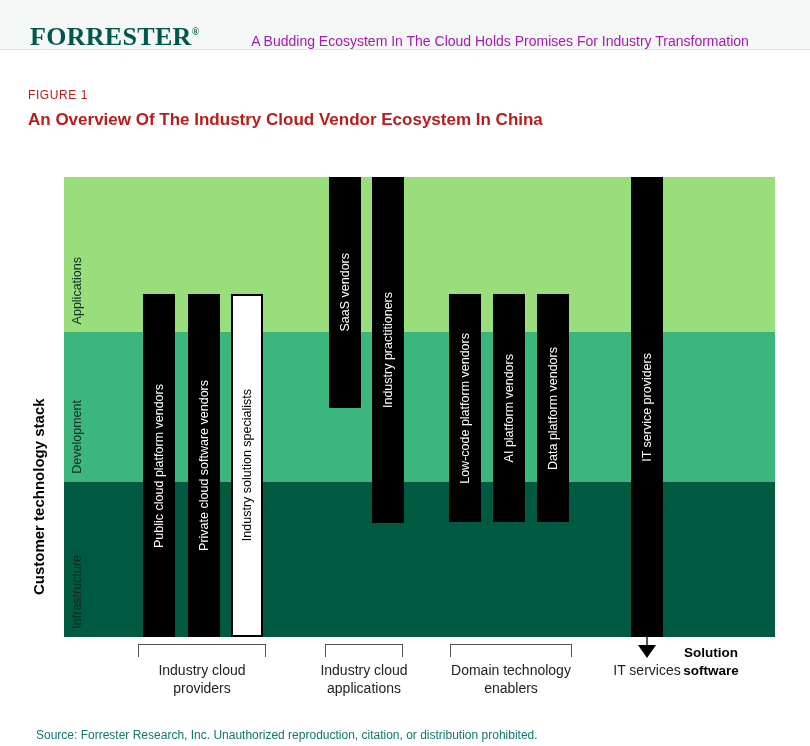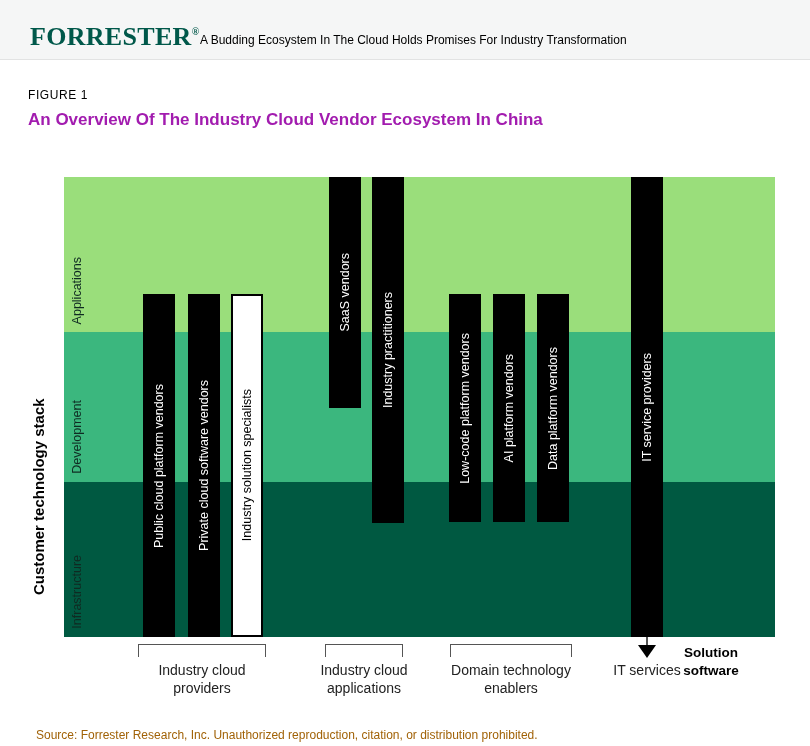--- a/index.html
+++ b/index.html
@@ -5,51 +5,51 @@
   * { box-sizing: border-box; margin: 0; padding: 0; }
   html, body {
     width: 810px; height: 746px;
     background: #ffffff;
     font-family: "Liberation Sans", sans-serif;
     overflow: hidden;
   }
 
   
   #header {
-    position: absolute; left: 0; top: 0; width: 810px; height: 60px;
+    position: absolute; left: 0; top: 0; width: 810px; height: 50px;
     background: #f5f6f6;
     border-bottom: 1px solid #e2e3e3;
     padding-left: 16px;
   }
   #logo {
     position: absolute; left: 30px; top: 22px;
     font-family: "Liberation Serif", serif;
     font-size: 26px; font-weight: 700;
     color: #00584a; letter-spacing: .3px;
   }
   #logo .sup { font-size: 10px; vertical-align: super; }
   #header-title {
     position: absolute; left: 240px; top: 13px; width: 550px;
     text-align: center;
     font-size: 13.5px; font-weight: 700; color: #111;
   }
   #header-sub {
     position: absolute; left: 200px; top: 33px; width: 600px;
-    text-align: left;
-    font-size: 12px; color: #000000;
+    text-align: center;
+    font-size: 14px; color: #a21caf;
   }
 
   
   #figure-label {
     position: absolute; left: 28px; top: 88px;
-    font-size: 12px; color: #000000; letter-spacing: .6px;
+    font-size: 12px; color: #b91c1c; letter-spacing: .6px;
   }
   #figure-title {
     position: absolute; left: 28px; top: 110px;
-    font-size: 17px; font-weight: 700; color: #a21caf;
+    font-size: 17px; font-weight: 700; color: #b91c1c;
   }
 
   
   #chart-area {
     position: absolute; left: 64px; top: 177px;
     width: 711px; height: 460px;
   }
   .band { position: absolute; left: 0; width: 711px; }
   .band-label {
     position: absolute; left: 6px; bottom: 8px;
@@ -107,21 +107,21 @@
   }
   #solution-heritage {
     position: absolute; left: 661px; top: 644px; width: 100px;
     text-align: center;
     font-size: 13.5px; font-weight: 700; color: #000; line-height: 1.3;
   }
 
   
   #source-note {
     position: absolute; left: 36px; top: 728px;
-    font-size: 12px; color: #a16207;
+    font-size: 12px; color: #0f766e;
   }
 </style>
 </head>
 <body>
 
 <div id="header">
   <div id="logo">
     <span>FORRESTER</span><span class="sup">®</span>
   </div>
   <div id="header-sub">A Budding Ecosystem In The Cloud Holds Promises For Industry Transformation</div>

